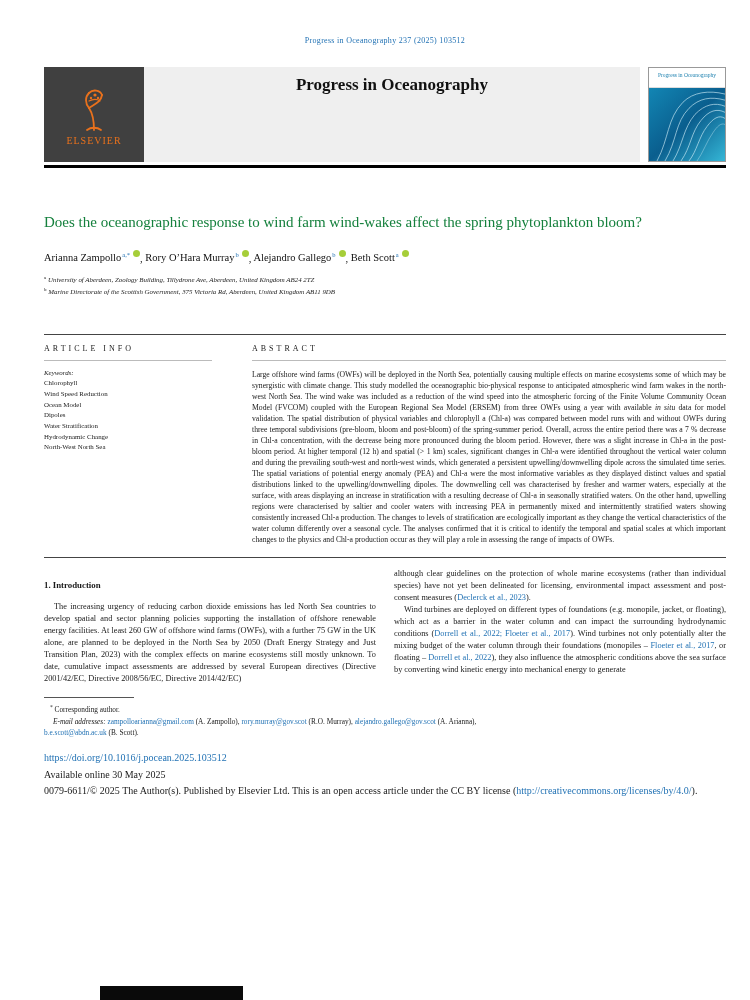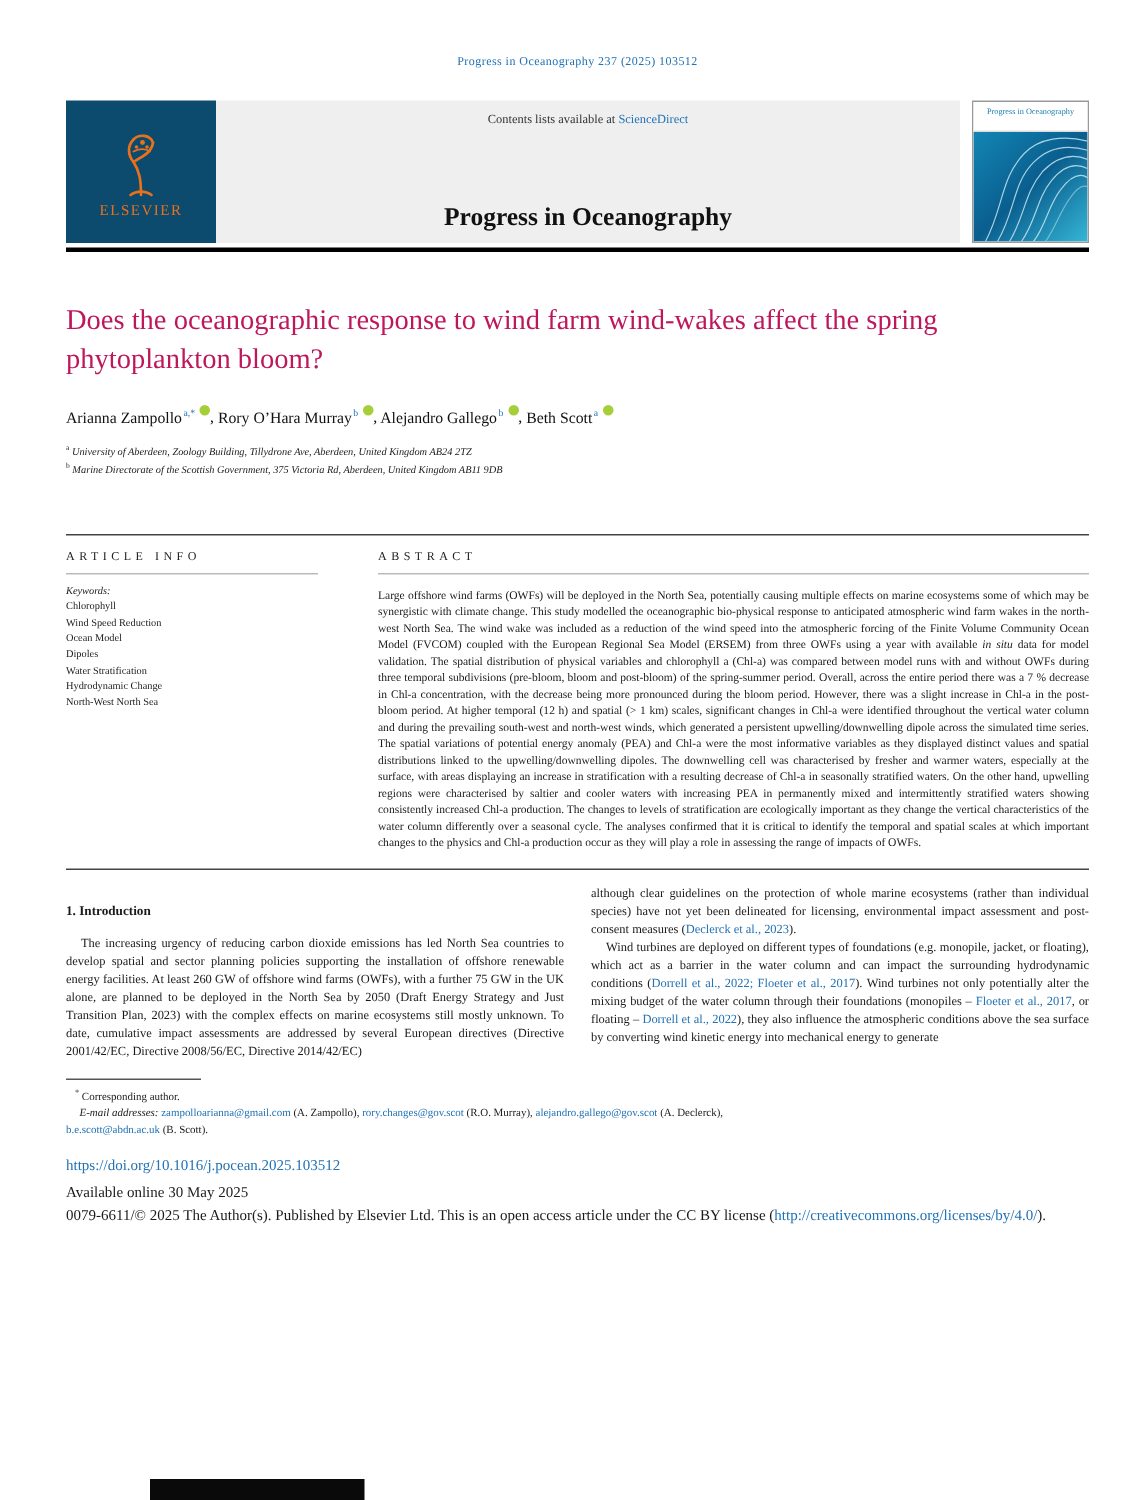--- a/index.html
+++ b/index.html
@@ -19,21 +19,21 @@
     font-size: 8px;
     letter-spacing: 0.3px;
     color: #2272b4;
     margin-bottom: 22px;
     cursor: pointer;
   }
 
   
   .header-band { display: flex; align-items: stretch; height: 95px; }
   .logo-box {
-    width: 100px; background: #0c4a6e;
+    width: 100px; background: #404040;
     display: flex; flex-direction: column; align-items: center; justify-content: center;
     flex: 0 0 auto;
   }
   .logo-text {
     font-size: 10px; letter-spacing: 1px; color: #e9711c;
     font-family: "Liberation Serif", serif; margin-top: 1px;
   }
   .header-center {
     flex: 1 1 auto; background: #efefef;
     display: flex; flex-direction: column; justify-content: space-between;
@@ -51,22 +51,22 @@
     height: 20px; background: #fff; color: #1a7fae;
     font-size: 5.5px; text-align: center; padding-top: 4px;
     border-bottom: 1px solid #ddd;
   }
   .cover-art { flex: 1 1 auto; display: block; }
 
   .black-rule { height: 3px; background: #000; margin-top: 3px; }
 
   
   .title {
-    margin-top: 33px;
-    font-size: 19px; font-weight: normal; line-height: 1.38; color: #be185d;
+    margin-top: 44px;
+    font-size: 15px; font-weight: normal; line-height: 1.38; color: #15803d;
   }
   .authors { margin-top: 17px; font-size: 10.5px; color: #111; }
   .asup { font-size: 6.5px; color: #2272b4; vertical-align: super; margin-left: 1px; }
   .orcid {
     display: inline-block; width: 7px; height: 7px; border-radius: 50%;
     background: #a6ce39; margin-left: 3px; vertical-align: super;
     cursor: pointer;
   }
   .affiliations { margin-top: 11px; font-size: 6.9px; font-style: italic; line-height: 1.55; color: #222; }
   .affiliations sup { font-size: 5px; font-style: normal; }
@@ -133,23 +133,20 @@
           <g fill="#e9711c">
             <circle cx="21" cy="11" r="1.6"></circle>
             <circle cx="17" cy="14" r="1.2"></circle>
             <circle cx="24" cy="14" r="1.2"></circle>
           </g>
         </svg>
         <div class="logo-text">ELSEVIER</div>
       </div>
 
       <div class="header-center">
-        <div class="contents-line">
-          <span>Contents lists available at </span><a class="link">ScienceDirect</a>
-        </div>
         <div class="journal-title">Progress in Oceanography</div>
       </div>
 
       <div class="cover-thumb">
         <div class="cover-top">Progress in Oceanography</div>
         <svg class="cover-art" viewBox="0 0 76 72" preserveAspectRatio="none">
           <defs>
             <linearGradient id="cg" x1="0" y1="0" x2="1" y2="1">
               <stop offset="0" stop-color="#1286b4"></stop>
               <stop offset="0.5" stop-color="#0a5e8e"></stop>
@@ -207,21 +204,21 @@
       </div>
       <div class="col">
         <p class="p-space"><span>although clear guidelines on the protection of whole marine ecosystems (rather than individual species) have not yet been delineated for licensing, environmental impact assessment and post-consent measures (</span><a class="cite">Declerck et al., 2023</a><span>).</span></p>
         <p class="indent"><span>Wind turbines are deployed on different types of foundations (e.g. monopile, jacket, or floating), which act as a barrier in the water column and can impact the surrounding hydrodynamic conditions (</span><a class="cite">Dorrell et al., 2022; Floeter et al., 2017</a><span>). Wind turbines not only potentially alter the mixing budget of the water column through their foundations (monopiles – </span><a class="cite">Floeter et al., 2017</a><span>, or floating – </span><a class="cite">Dorrell et al., 2022</a><span>), they also influence the atmospheric conditions above the sea surface by converting wind kinetic energy into mechanical energy to generate</span></p>
       </div>
     </div>
 
     <div class="footnotes">
       <div class="fn-rule"></div>
       <div class="fn-corresponding"><span class="fn-star">*</span><span> Corresponding author.</span></div>
-      <div class="fn-emails"><span class="em-label">E-mail addresses:</span> <a class="cite">zampolloarianna@gmail.com</a><span> (A. Zampollo), </span><a class="cite">rory.changes@gov.scot</a><span> (R.O. Murray), </span><a class="cite">alejandro.gallego@gov.scot</a><span> (A. Declerck),</span><br><a class="cite">b.e.scott@abdn.ac.uk</a><span> (B. Scott).</span></div>
+      <div class="fn-emails"><span class="em-label">E-mail addresses:</span> <a class="cite">zampolloarianna@gmail.com</a><span> (A. Zampollo), </span><a class="cite">rory.murray@gov.scot</a><span> (R.O. Murray), </span><a class="cite">alejandro.gallego@gov.scot</a><span> (A. Arianna),</span><br><a class="cite">b.e.scott@abdn.ac.uk</a><span> (B. Scott).</span></div>
     </div>
 
     <div class="bottom-block">
       <div class="doi-line"><a class="cite">https://doi.org/10.1016/j.pocean.2025.103512</a></div>
       <div>Available online 30 May 2025</div>
       <div><span>0079-6611/© 2025 The Author(s). Published by Elsevier Ltd. This is an open access article under the CC BY license (</span><a class="cite">http://creativecommons.org/licenses/by/4.0/</a><span>).</span></div>
     </div>
 
   </div>
 

